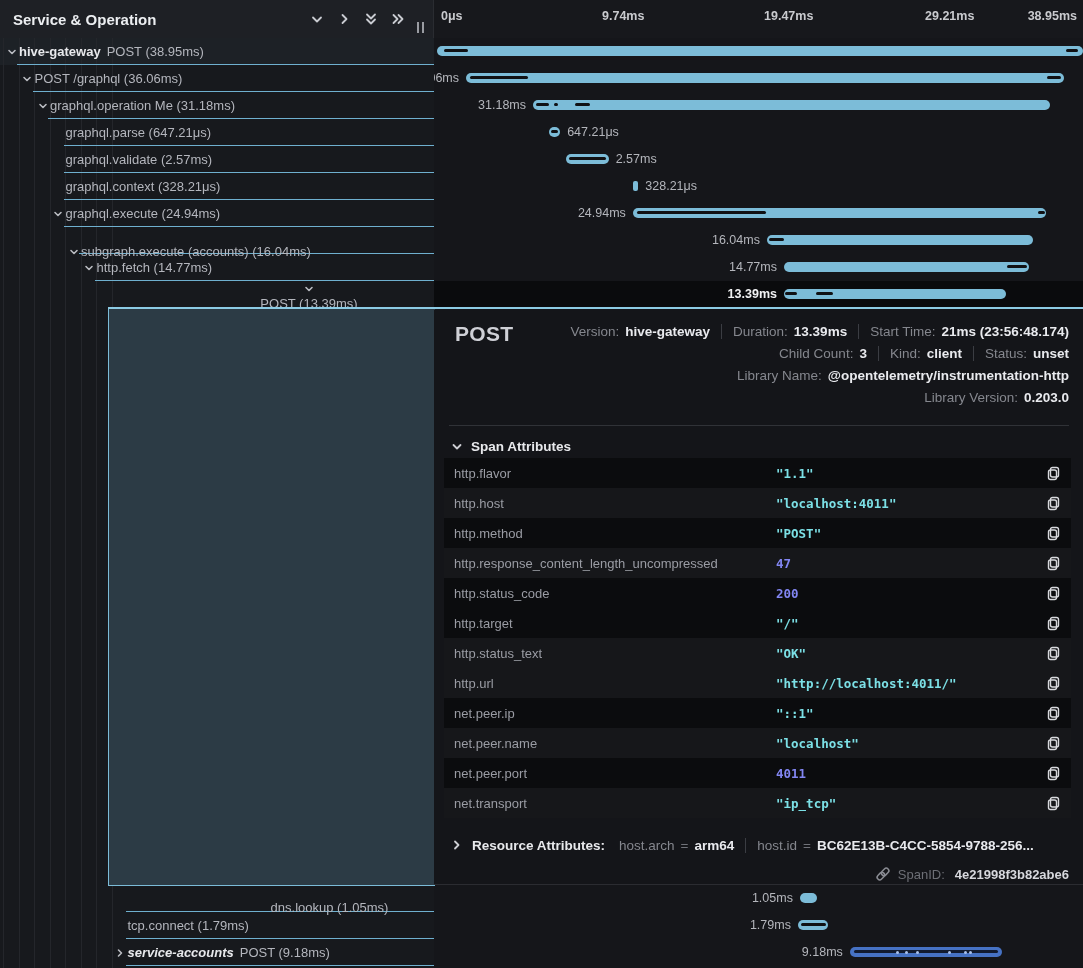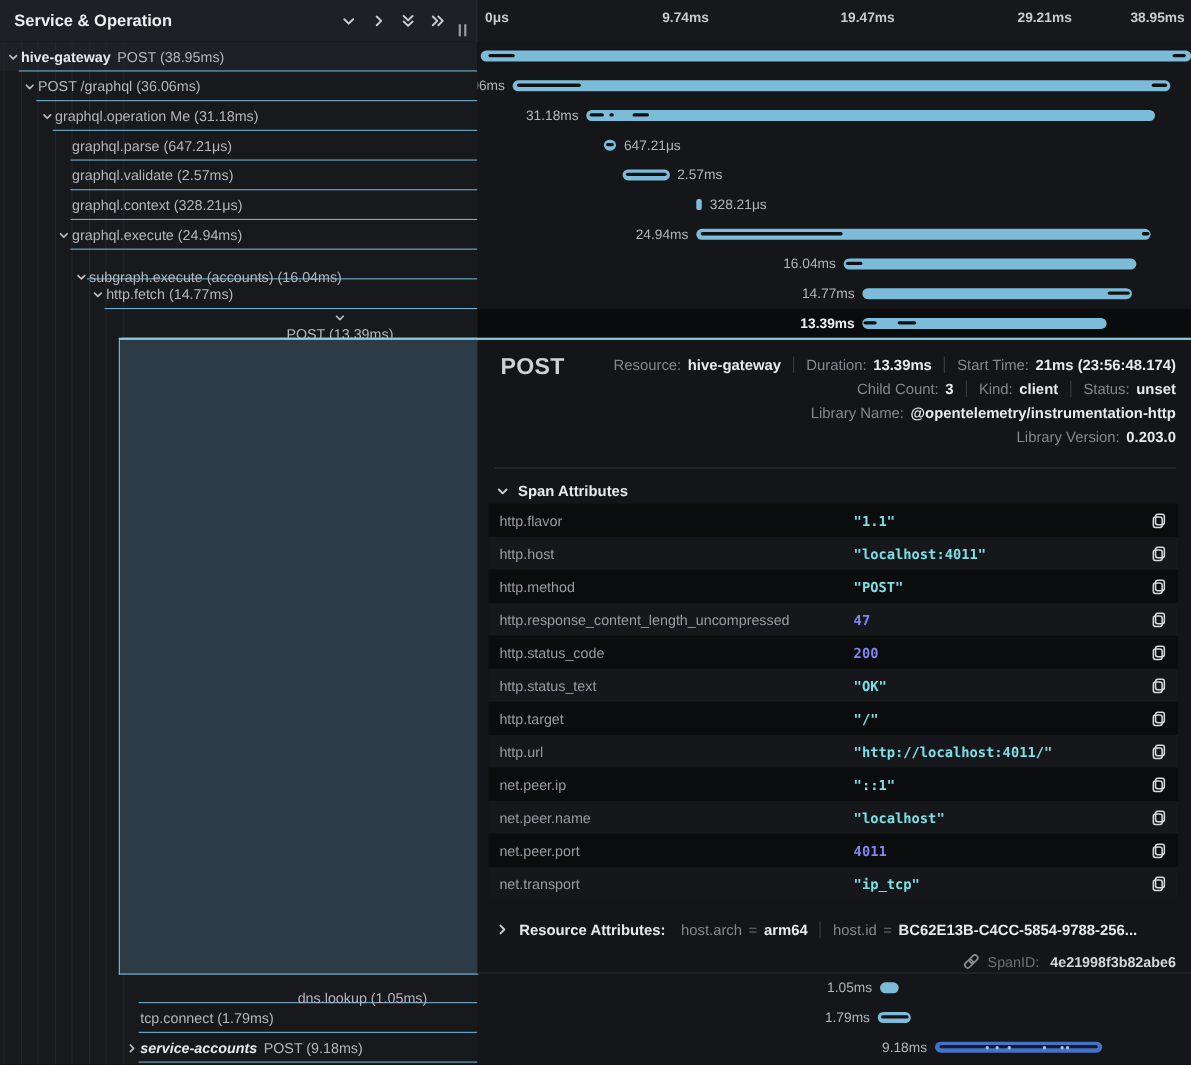--- a/index.html
+++ b/index.html
@@ -330,21 +330,21 @@
     <span class="tick" style="right:6px">38.95ms</span>
   </div>
 
   <div class="selected-top-line" style="left:108px;top:307px;width:975px;"></div>
   <div class="detail-fill" style="left:108px;top:309px;width:326px;height:576px;"></div>
 
   <div id="detail">
     <div class="detail-title">POST</div>
     <div class="meta">
       <div class="meta-line">
-        <span class="m-label">Resource:</span>
+        <span class="m-label">Version:</span>
         <span class="m-value">hive-gateway</span>
         <span class="vdiv"></span>
         <span class="m-label">Duration:</span>
         <span class="m-value">13.39ms</span>
         <span class="vdiv"></span>
         <span class="m-label">Start Time:</span>
         <span class="m-value">21ms (23:56:48.174)</span>
       </div>
       <div class="meta-line">
         <span class="m-label">Child Count:</span>
@@ -416,33 +416,33 @@
         <div class="attr-row odd">
           <div class="attr-key">http.status_code</div>
           <div class="attr-val number">200</div>
           <div class="copy-btn">
             <svg width="15" height="15">
               <rect x="4.5" y="1.5" width="8" height="9.5" rx="2"></rect>
               <rect x="2.5" y="4" width="8" height="9.5" rx="2"></rect>
             </svg>
           </div>
         </div>
+        <div class="attr-row odd">
+          <div class="attr-key">http.target</div>
+          <div class="attr-val string">"/"</div>
+          <div class="copy-btn">
+            <svg width="15" height="15">
+              <rect x="4.5" y="1.5" width="8" height="9.5" rx="2"></rect>
+              <rect x="2.5" y="4" width="8" height="9.5" rx="2"></rect>
+            </svg>
+          </div>
+        </div>
         <div class="attr-row even">
           <div class="attr-key">http.status_text</div>
           <div class="attr-val string">"OK"</div>
-          <div class="copy-btn">
-            <svg width="15" height="15">
-              <rect x="4.5" y="1.5" width="8" height="9.5" rx="2"></rect>
-              <rect x="2.5" y="4" width="8" height="9.5" rx="2"></rect>
-            </svg>
-          </div>
-        </div>
-        <div class="attr-row odd">
-          <div class="attr-key">http.target</div>
-          <div class="attr-val string">"/"</div>
           <div class="copy-btn">
             <svg width="15" height="15">
               <rect x="4.5" y="1.5" width="8" height="9.5" rx="2"></rect>
               <rect x="2.5" y="4" width="8" height="9.5" rx="2"></rect>
             </svg>
           </div>
         </div>
         <div class="attr-row even">
           <div class="attr-key">http.url</div>
           <div class="attr-val string">"http://localhost:4011/"</div>

